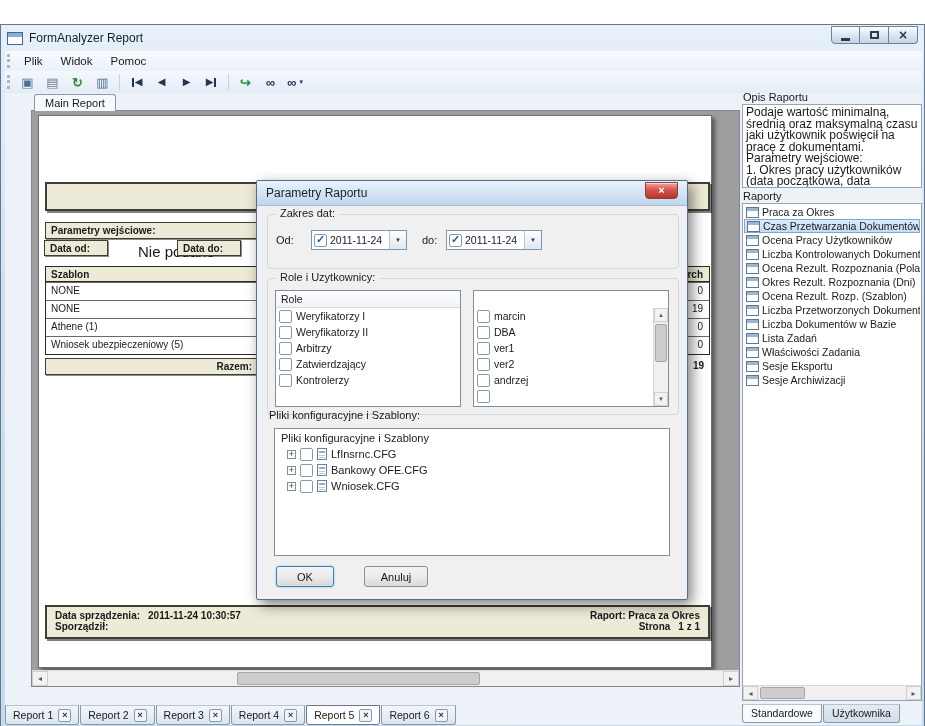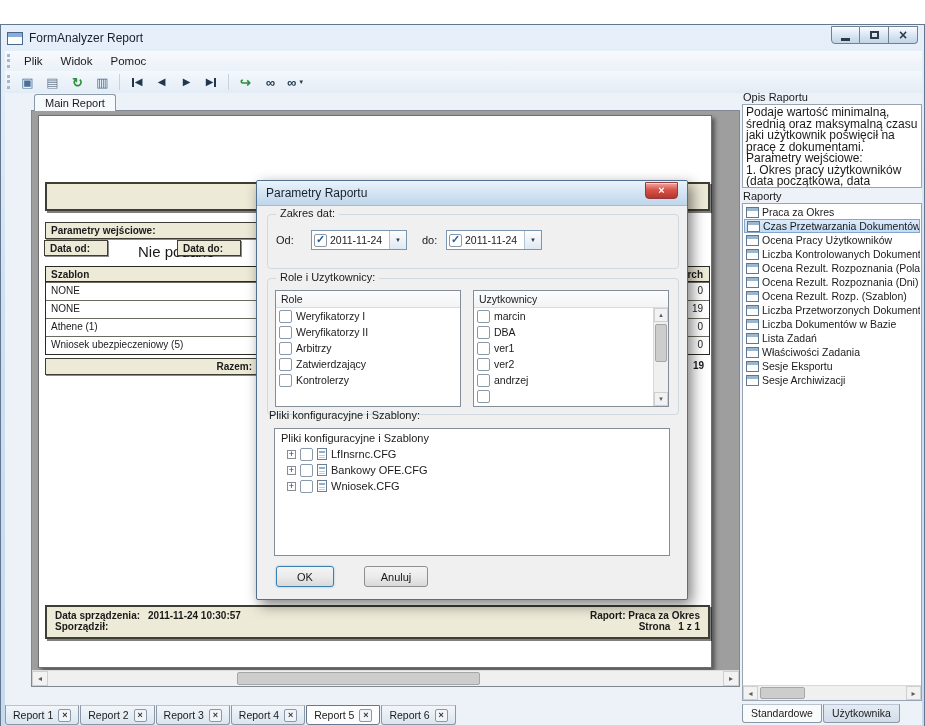--- a/index.html
+++ b/index.html
@@ -380,21 +380,21 @@
         <div class="rl-item">
             <span class="report-icon"></span>
             <span>Liczba Kontrolowanych Dokumentów</span>
           </div>
         <div class="rl-item">
             <span class="report-icon"></span>
             <span>Ocena Rezult. Rozpoznania (Pola)</span>
           </div>
         <div class="rl-item">
             <span class="report-icon"></span>
-            <span>Ocena Rezult. Rozpoznania (Dni)</span>
+            <span>Okres Rezult. Rozpoznania (Dni)</span>
           </div>
         <div class="rl-item">
             <span class="report-icon"></span>
             <span>Ocena Rezult. Rozp. (Szablon)</span>
           </div>
         <div class="rl-item">
             <span class="report-icon"></span>
             <span>Liczba Przetworzonych Dokumentów</span>
           </div>
         <div class="rl-item">
@@ -516,21 +516,20 @@
               <span>Zatwierdzający</span>
             </div>
           <div class="list-item">
               <span class="cb"></span>
               <span>Kontrolerzy</span>
             </div>
         </div>
       </div>
 
       <div class="list list-users">
-        <div class="list-header">Uzytkownicy</div>
         <div class="list-items">
           <div class="list-item">
               <span class="cb"></span>
               <span>marcin</span>
             </div>
           <div class="list-item">
               <span class="cb"></span>
               <span>DBA</span>
             </div>
           <div class="list-item">

